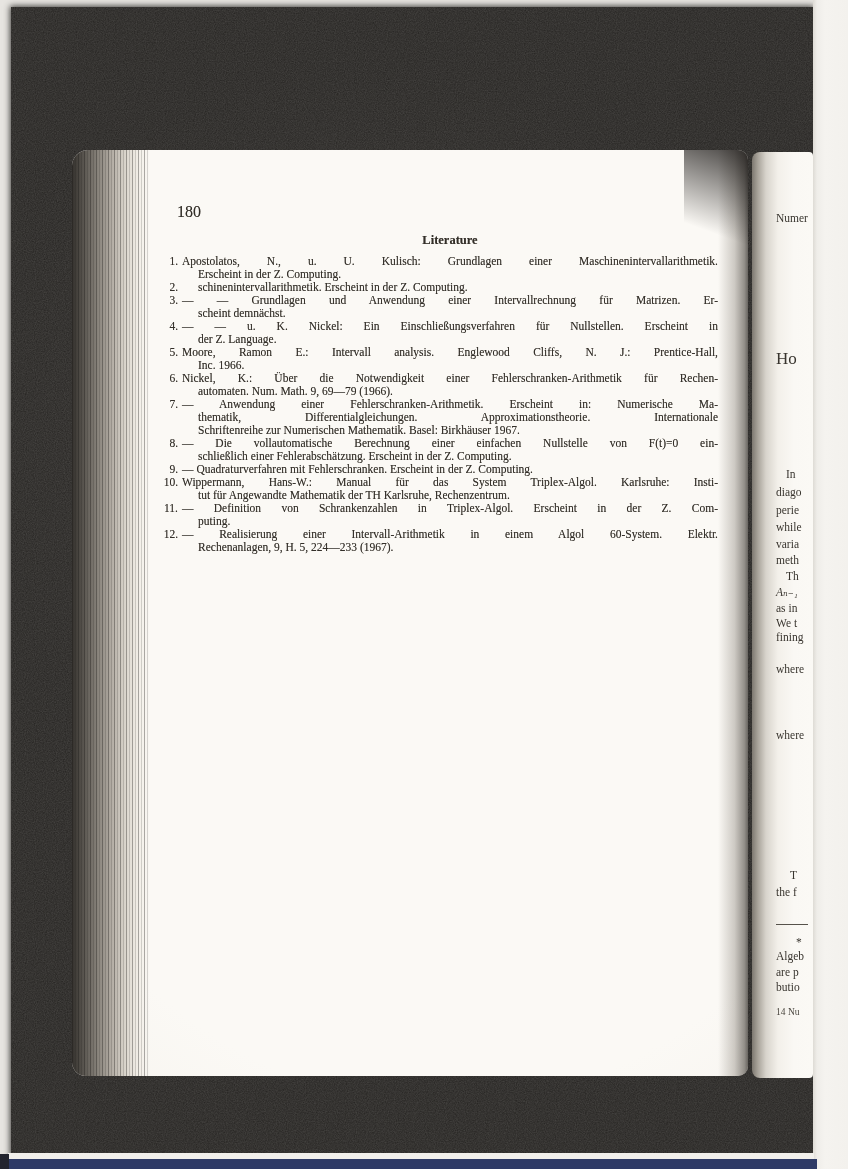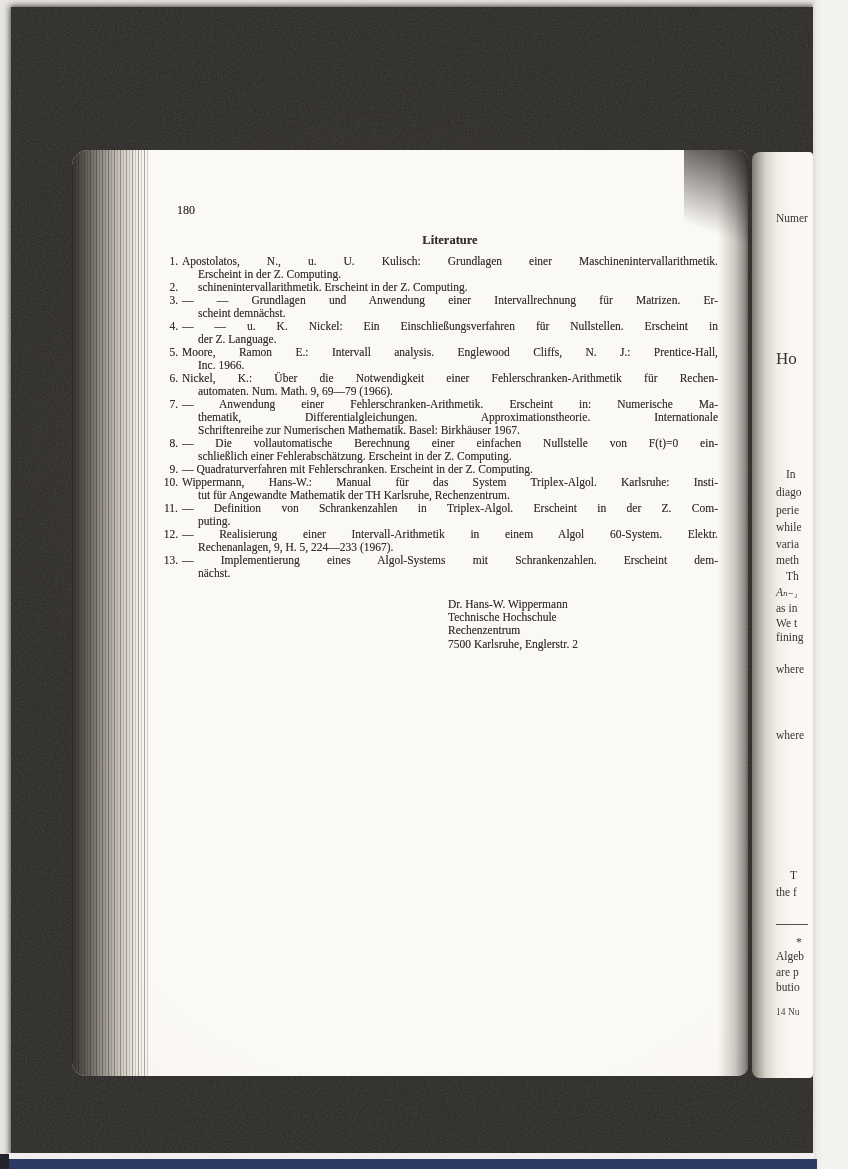--- a/index.html
+++ b/index.html
@@ -57,21 +57,21 @@
     border-radius:8px 4px 4px 8px;
   }
   .page-right .frag{position:absolute;left:24px;font-size:11.5px;line-height:13px;color:#38342e;white-space:nowrap;}
   .page-right .frag.big{font-size:17px;}
   .page-right .frag.small{font-size:9.5px;color:#4a463f;}
   .page-right .frag.italic{font-style:italic;}
   .page-right .frag-rule{position:absolute;left:24px;width:32px;height:1px;background:#56524b;}
 
   
   .ink{color:#332f29;text-shadow:0 0 .5px rgba(60,55,48,.5);}
-  .pageno{position:absolute;left:177px;top:203px;font-size:12px;}
+  .pageno{position:absolute;left:177px;top:203px;font-size:16px;}
   .running-head{position:absolute;left:228px;top:203px;font-size:12px;letter-spacing:.2px;}
   .lit-title{position:absolute;left:182px;top:233px;width:536px;text-align:center;font-weight:bold;font-size:12.5px;}
   .refs{position:absolute;left:152px;top:255px;width:566px;font-size:11.5px;line-height:13px;}
   .ref{display:flex;}
   .ref-num{flex:0 0 26px;width:26px;text-align:right;margin-right:4px;}
   .ref-text{width:536px;}
   .ref-line{text-align:justify;text-align-last:justify;}
   .ref-line.cont{padding-left:16px;}
   .ref-line.last{text-align-last:left;}
   .address{position:absolute;left:448px;top:598px;font-size:11.5px;line-height:13.2px;}
@@ -202,33 +202,20 @@
           <div class="ref-line cont last">puting.</div>
         </div>
       </div>
       <div class="ref">
         <span class="ref-num">12.</span>
         <div class="ref-text">
           <div class="ref-line">— Realisierung einer Intervall-Arithmetik in einem Algol 60-System. Elektr.</div>
           <div class="ref-line cont last">Rechenanlagen, 9, H. 5, 224—233 (1967).</div>
         </div>
       </div>
-      <div class="ref">
-        <span class="ref-num">13.</span>
-        <div class="ref-text">
-          <div class="ref-line">— Implementierung eines Algol-Systems mit Schrankenzahlen. Erscheint dem-</div>
-          <div class="ref-line cont last">nächst.</div>
-        </div>
-      </div>
-    </div>
-  <div class="address ink">
-      <div>Dr. Hans-W. Wippermann</div>
-      <div>Technische Hochschule</div>
-      <div>Rechenzentrum</div>
-      <div>7500 Karlsruhe, Englerstr. 2</div>
     </div>
 
   <div class="right-strip"></div>
   <div class="bottom-white"></div>
   <div class="bottom-bar"></div>
   <div class="bottom-notch"></div>
 
 </div>
 
 </body></html>

